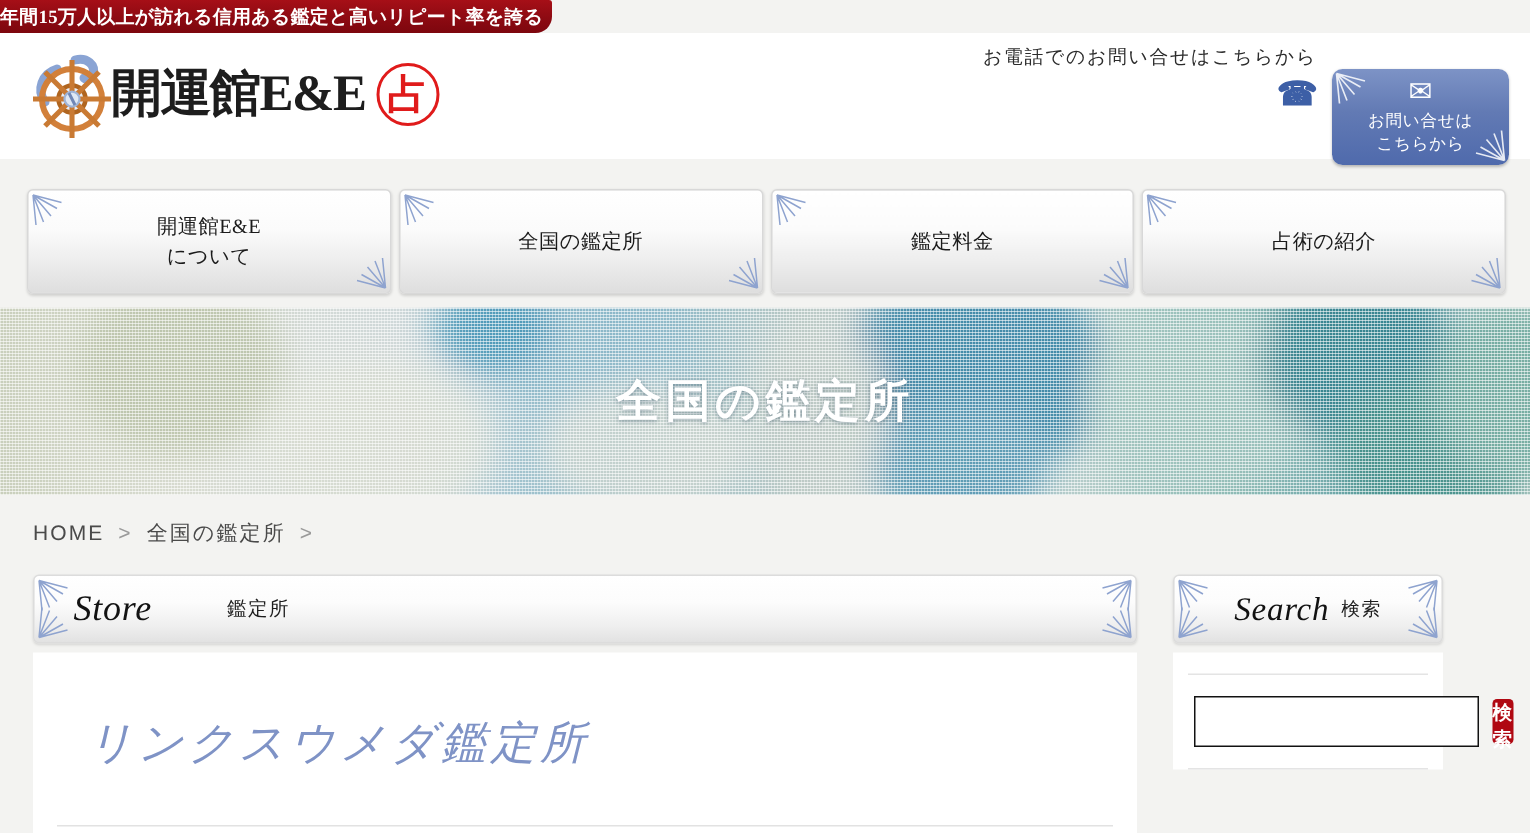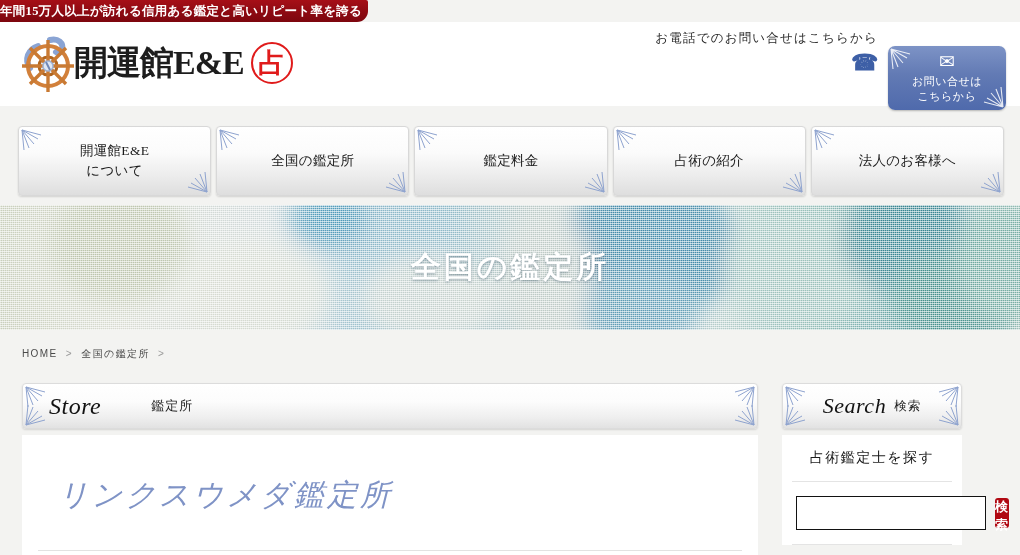--- a/index.html
+++ b/index.html
@@ -107,21 +107,21 @@
     display: flex; align-items: center; justify-content: center;
     color: #ffffff; font-size: 30px; font-weight: bold;
     letter-spacing: 3px;
     font-family: "Liberation Sans","DejaVu Sans",sans-serif;
     text-shadow: 0 1px 3px rgba(40,70,90,.45);
   }
 
   
   .crumb {
     position: absolute; left: 22px; top: 347px;
-    font-size: 10px; color: #4a4a4a; letter-spacing: 1.4px;
+    font-size: 14px; color: #4a4a4a; letter-spacing: 1.4px;
     font-family: "Liberation Sans","DejaVu Sans",sans-serif;
   }
   .crumb a { color: #4a4a4a; text-decoration: none; cursor: pointer; }
   .crumb .sep { color: #9a9a9a; margin: 0 4px; }
 
   
   .panel-head {
     position: relative; height: 46px; border-radius: 4px;
     background: linear-gradient(180deg,#ffffff 0%, #fcfcfc 40%, #efefef 75%, #e2e2e2 100%);
     border: 1px solid #dcdcdc;
@@ -282,33 +282,20 @@
         <g stroke="#8ea3cf" stroke-width="1" fill="none">
           <path d="M1 1 L20 6 M1 1 L17 10 M1 1 L13 15 M1 1 L8 19 M1 1 L3 21"></path>
         </g>
       </svg>
     <svg class="fan br" viewBox="0 0 22 22">
         <g stroke="#8ea3cf" stroke-width="1" fill="none">
           <path d="M1 1 L20 6 M1 1 L17 10 M1 1 L13 15 M1 1 L8 19 M1 1 L3 21"></path>
         </g>
       </svg>
     <span class="lbl">占術の紹介</span>
-  </div>
-  <div class="nav-item">
-    <svg class="fan tl" viewBox="0 0 22 22">
-        <g stroke="#8ea3cf" stroke-width="1" fill="none">
-          <path d="M1 1 L20 6 M1 1 L17 10 M1 1 L13 15 M1 1 L8 19 M1 1 L3 21"></path>
-        </g>
-      </svg>
-    <svg class="fan br" viewBox="0 0 22 22">
-        <g stroke="#8ea3cf" stroke-width="1" fill="none">
-          <path d="M1 1 L20 6 M1 1 L17 10 M1 1 L13 15 M1 1 L8 19 M1 1 L3 21"></path>
-        </g>
-      </svg>
-    <span class="lbl">法人のお客様へ</span>
   </div>
 </div>
 
 <div class="hero">
   <svg class="hero-photo" viewBox="0 0 1020 125" preserveAspectRatio="none">
     <defs>
       <linearGradient id="hg" x1="0" y1="0" x2="1" y2="0">
         <stop offset="0%" stop-color="#c9cfbc"></stop>
         <stop offset="12%" stop-color="#d9dcd2"></stop>
         <stop offset="26%" stop-color="#cfd8d9"></stop>
@@ -406,21 +393,20 @@
     <svg class="fan br" viewBox="0 0 22 22">
         <g stroke="#8ea3cf" stroke-width="1" fill="none">
           <path d="M1 1 L20 6 M1 1 L17 10 M1 1 L13 15 M1 1 L8 19 M1 1 L3 21"></path>
         </g>
       </svg>
     <span class="search-en">Search</span>
     <span class="search-jp">検索</span>
   </div>
 
   <div class="side-body">
-    <div class="side-body-title">占術鑑定士を探す</div>
     <div class="side-sep"></div>
     <div class="search-row">
       <input class="search-input" type="text" placeholder="" style="">
       <button class="search-go">検索</button>
     </div>
     <div class="side-sep"></div>
   </div>
 </div>
 
 </body></html>

